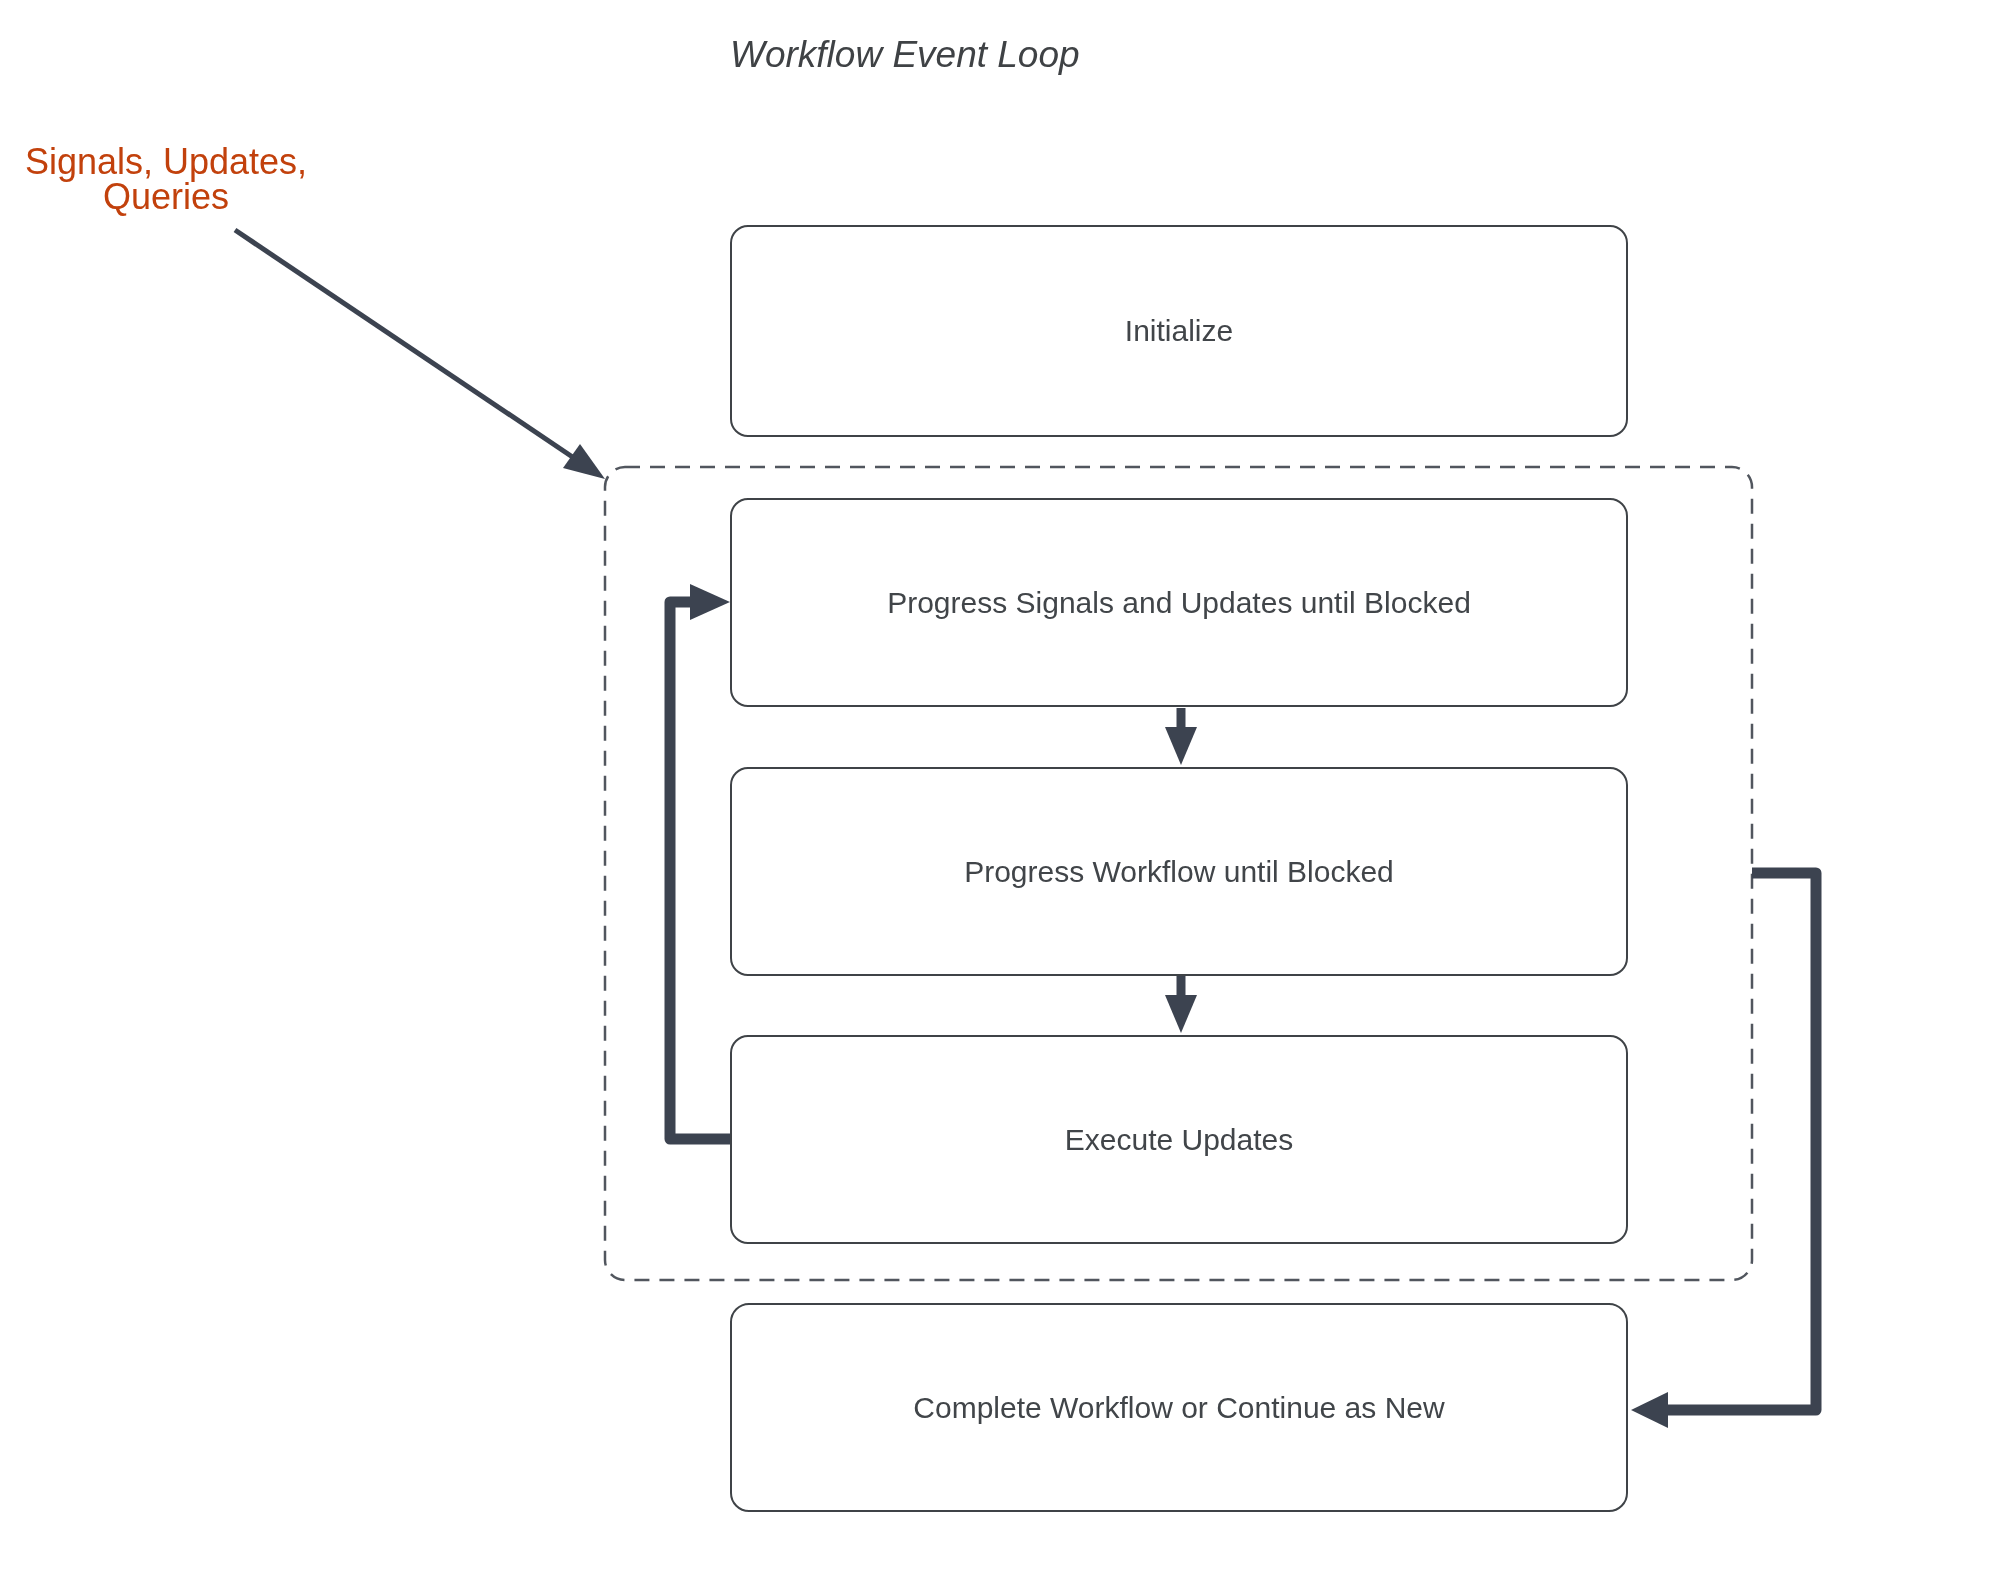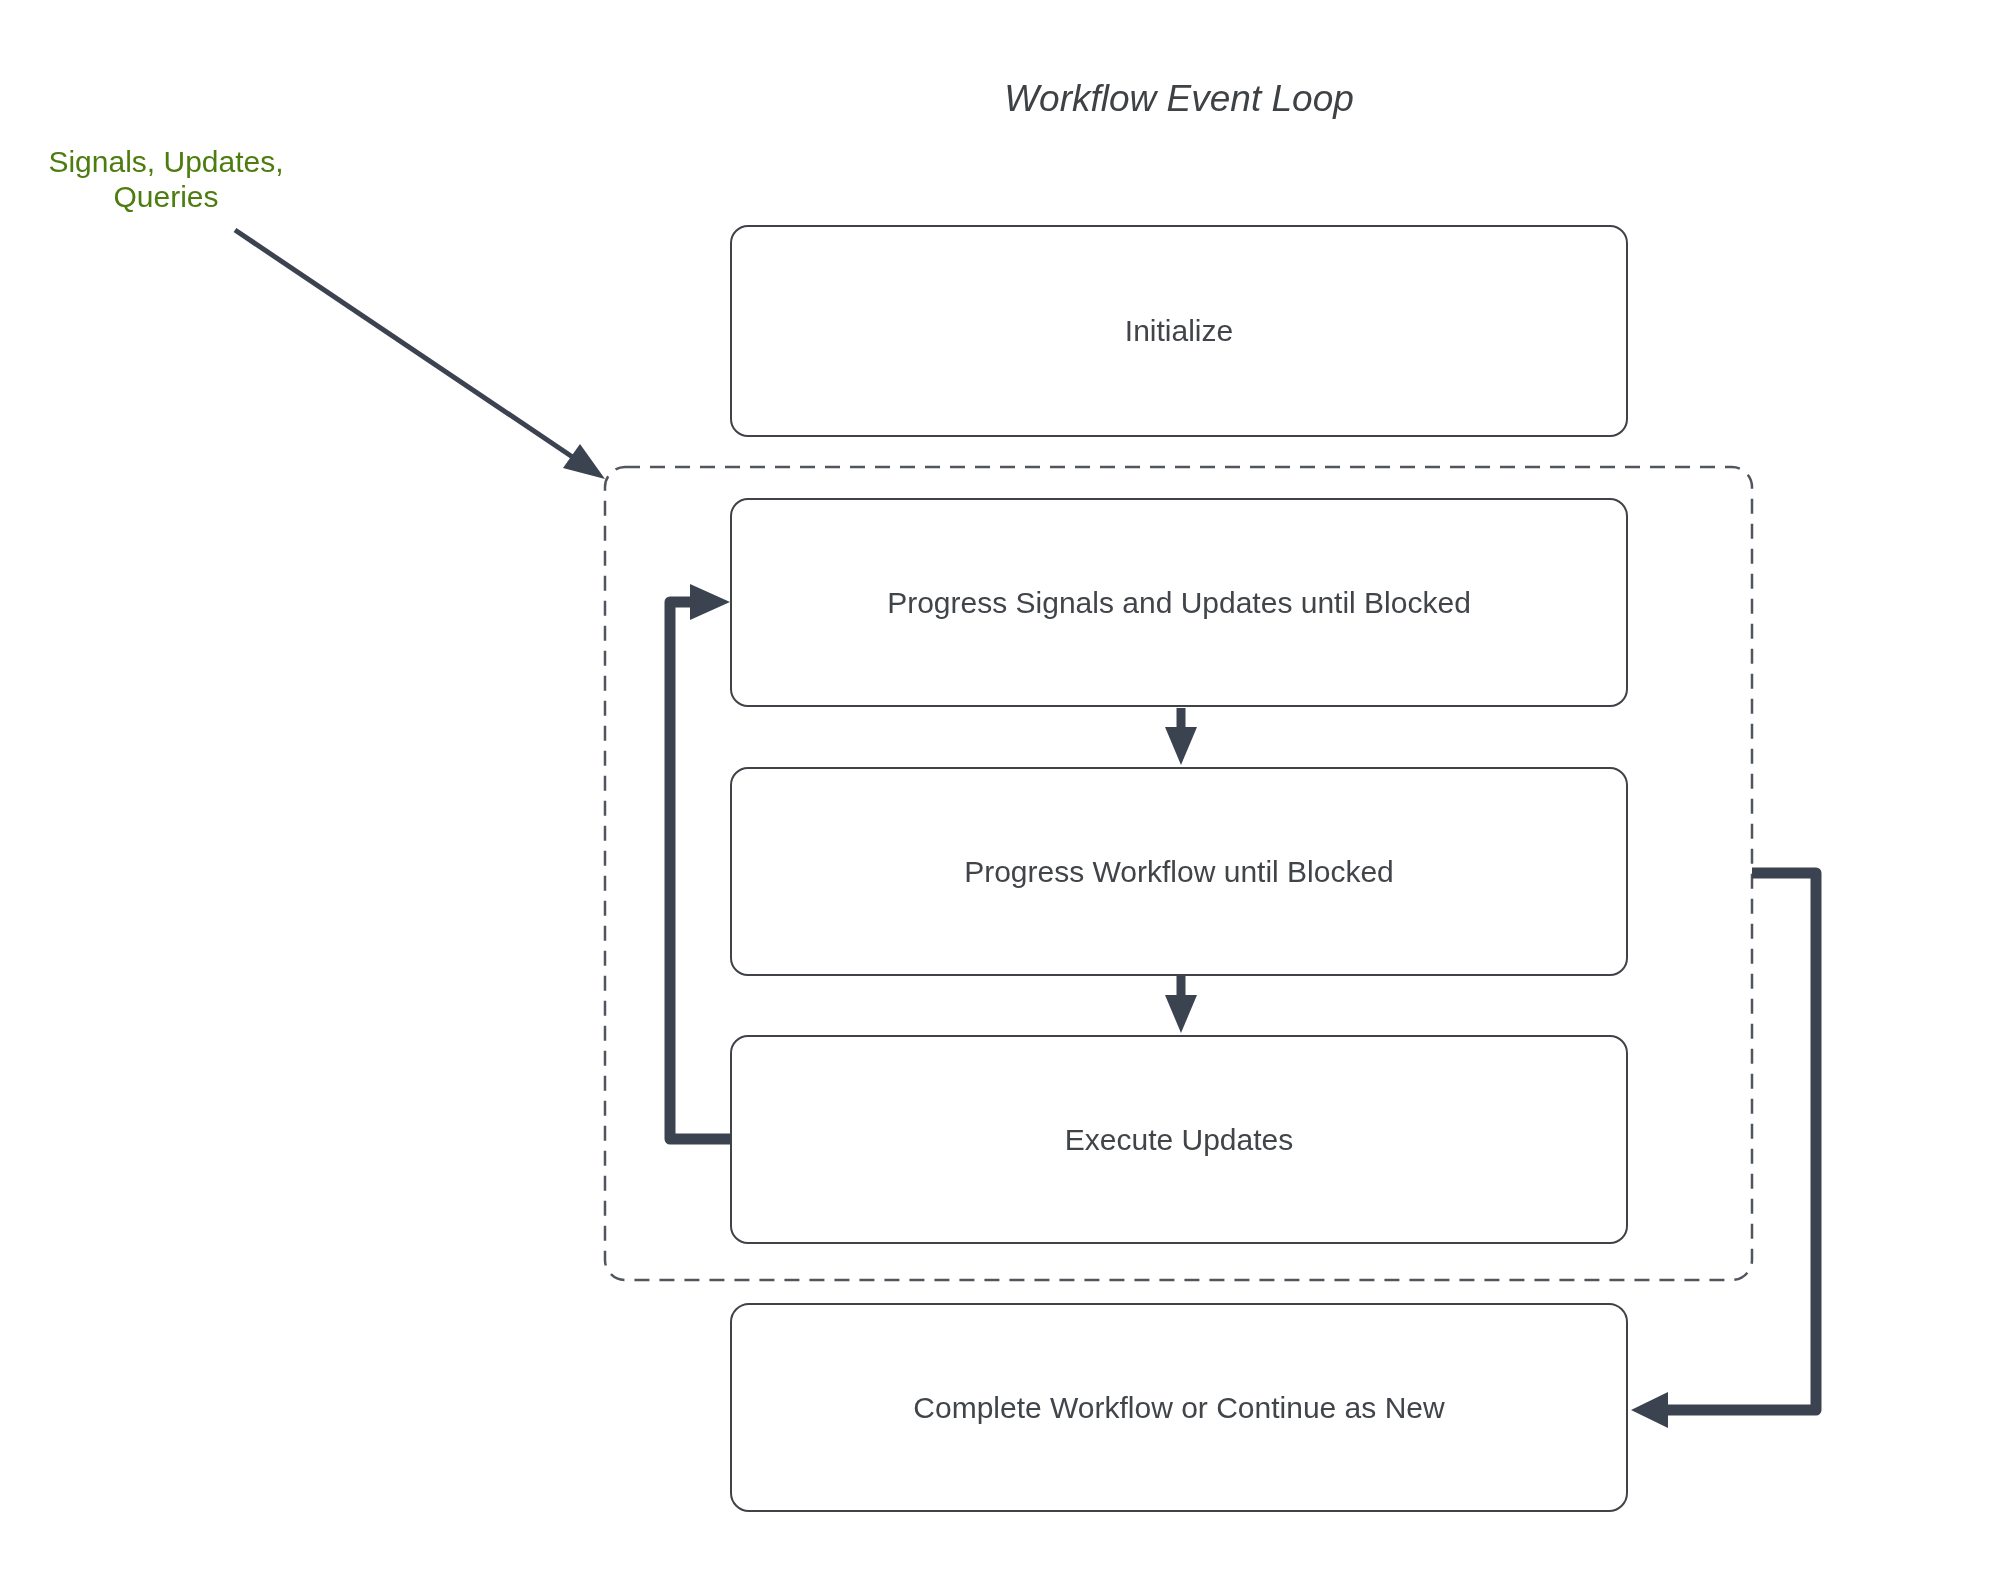--- a/index.html
+++ b/index.html
@@ -20,37 +20,36 @@
     position: absolute;
     left: 0;
     top: 0;
     z-index: 1;
   }
   .diagram-title {
     position: absolute;
     left: 730px;
     top: 34px;
     width: 898px;
-    text-align: center;
+    text-align: left;
     font-size: 37px;
     font-style: italic;
     color: #3f4245;
     z-index: 2;
-    margin-top: 44px;
   }
   .annotation {
     position: absolute;
     left: 16px;
     top: 144px;
     width: 300px;
     text-align: center;
-    font-size: 30px;
+    font-size: 36px;
     line-height: 35px;
     white-space: pre-line;
-    color: #4d7c0f;
+    color: #c2410c;
     z-index: 2;
   }
   .node {
     position: absolute;
     left: 730px;
     width: 898px;
     height: 209px;
     box-sizing: border-box;
     border: 2px solid #3f4347;
     border-radius: 18px;

